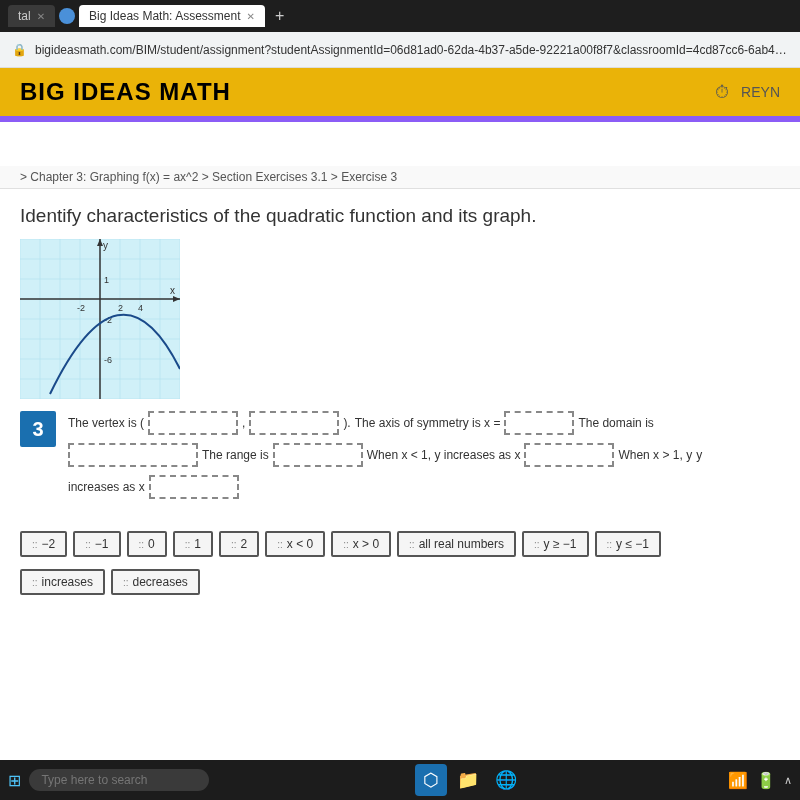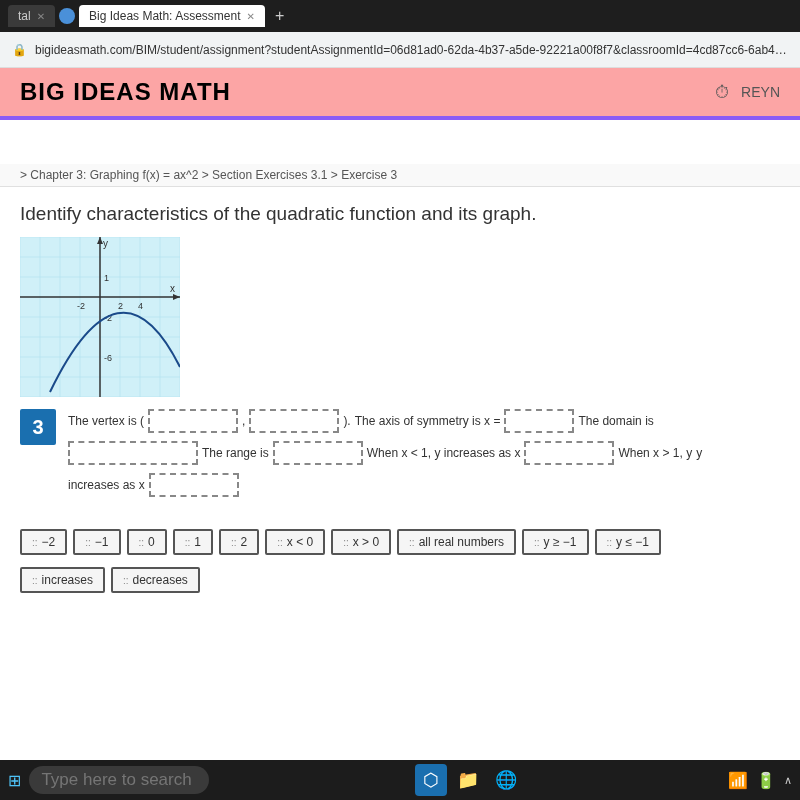--- a/index.html
+++ b/index.html
@@ -81,26 +81,26 @@
     .browser-content {
       background: #fff;
       flex: 1;
       overflow: hidden;
       display: flex;
       flex-direction: column;
     }
 
     
     .bim-header {
-      background: #fca5a5;
+      background: #eab308;
       padding: 10px 20px;
       display: flex;
       align-items: center;
       justify-content: space-between;
-      border-bottom: 4px solid #8b5cf6;
+      border-bottom: 6px solid #8b5cf6;
     }
     .bim-logo {
       font-size: 24px;
       font-weight: 900;
       color: #000;
       letter-spacing: 1px;
     }
     .bim-header-right {
       display: flex;
       align-items: center;
@@ -236,21 +236,21 @@
       align-items: center;
       justify-content: space-between;
       padding: 0 8px;
     }
     .win-search {
       background: #3a3a3a;
       color: #ccc;
       border: none;
       border-radius: 16px;
       padding: 4px 12px;
-      font-size: 17px;
+      font-size: 12px;
       width: 180px;
     }
     .win-taskbar-icons {
       display: flex;
       align-items: center;
       gap: 8px;
       font-size: 16px;
       color: #ccc;
     }
     .win-taskbar-center {

